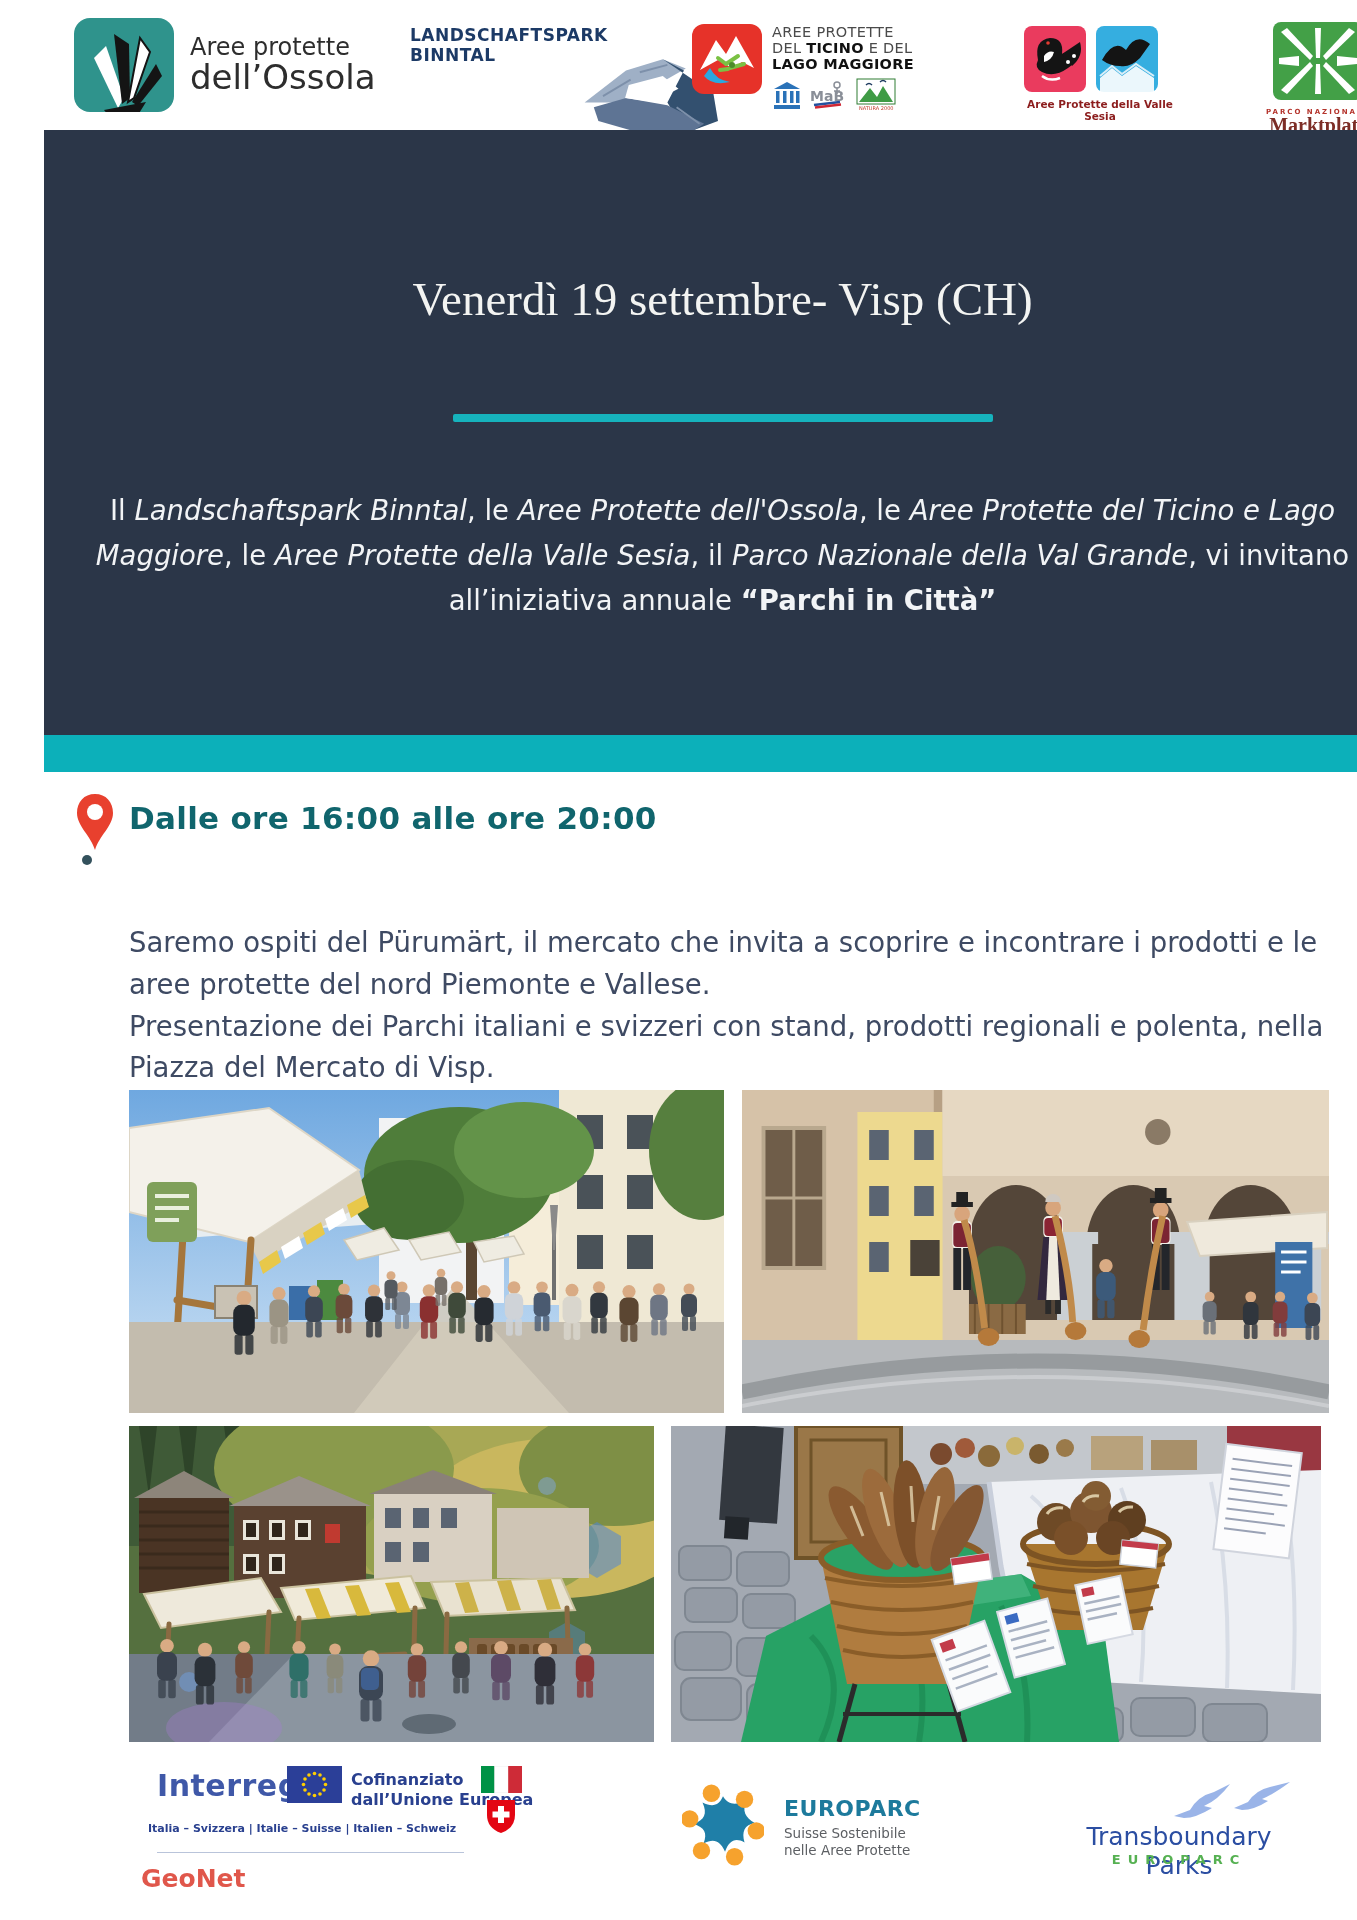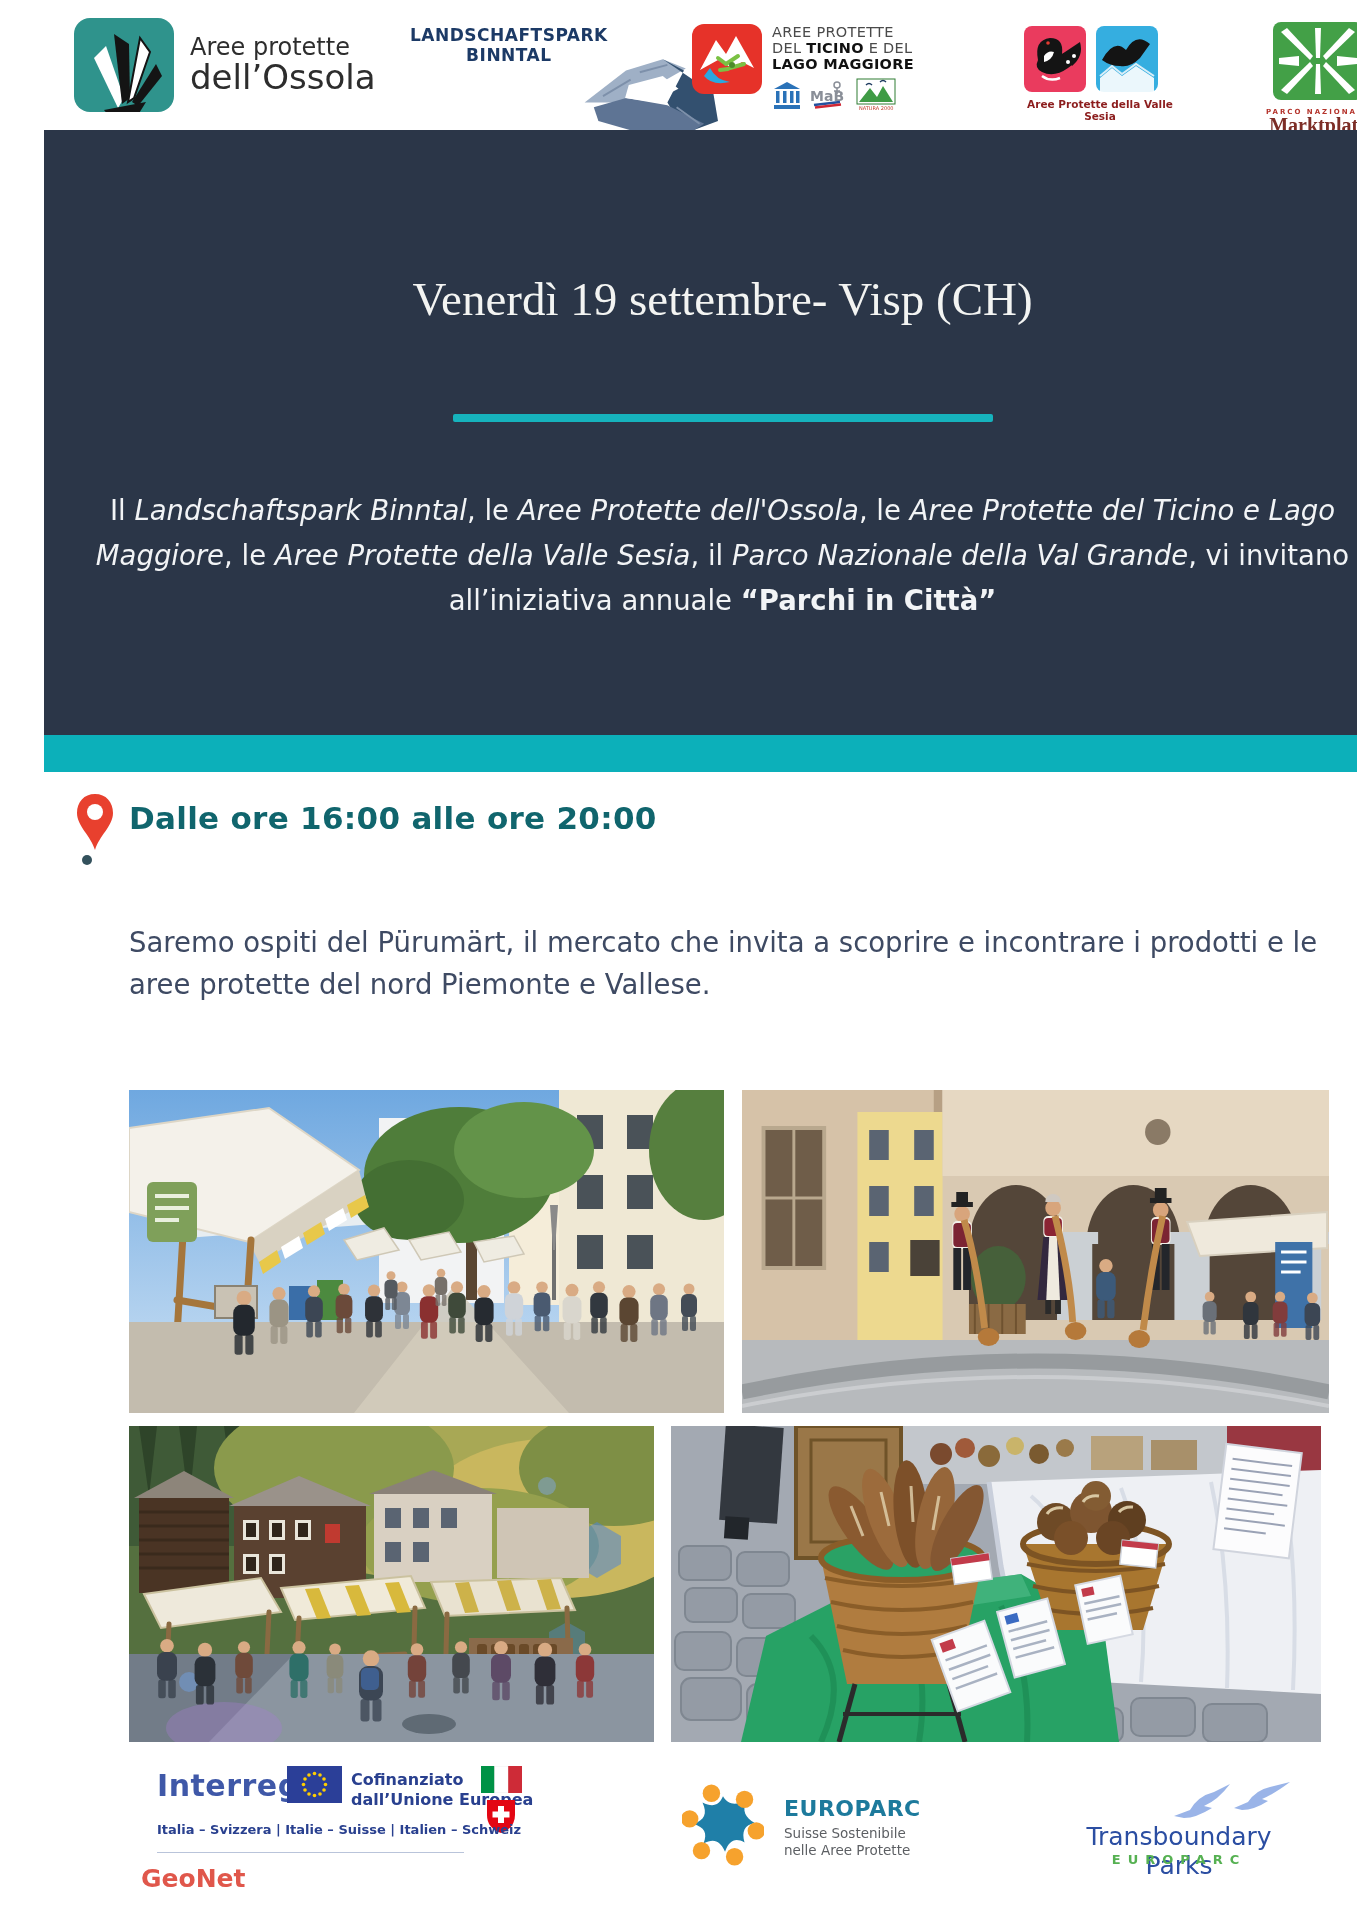--- a/index.html
+++ b/index.html
@@ -6,21 +6,21 @@
   .page{position:relative;width:1357px;height:1920px;background:#ffffff;overflow:hidden;
         font-family:"DejaVu Sans",sans-serif;margin-left:44px;}
 
   
   .logo-bar{position:absolute;top:0;left:0;width:1357px;height:130px;background:#ffffff;}
   .logo{position:absolute;display:flex;align-items:center;}
   .ossola{left:30px;top:18px;}
   .ossola-text{margin-left:16px;color:#2d2d2d;line-height:1.05;}
   .ossola-text .l1{font-size:24px;}
   .ossola-text .l2{font-size:34px;}
-  .binntal{left:366px;top:26px;align-items:flex-start;text-align:center;}
+  .binntal{left:366px;top:26px;align-items:flex-start;}
   .binntal-text{color:#1c3a66;font-weight:bold;font-size:17px;line-height:1.15;letter-spacing:.5px;}
   .ticino{left:648px;top:24px;align-items:flex-start;}
   .ticino-right{margin-left:10px;}
   .ticino-lines{color:#4a4a4a;font-size:14.5px;line-height:1.12;letter-spacing:.3px;}
   .ticino-lines b{color:#111;}
   .mini-logos{display:flex;align-items:flex-end;gap:8px;margin-top:5px;}
   .vallesesia{left:980px;top:26px;display:block;}
   .vs-squares{display:flex;gap:10px;}
   .vs-caption{margin-top:6px;text-align:center;font-size:10.5px;font-weight:bold;color:#8c1d1d;width:152px;}
   .valgrande{left:1222px;top:22px;display:block;text-align:center;}
@@ -59,21 +59,21 @@
   .photo4{left:627px;top:1426px;width:650px;height:316px;}
 
   
   .interreg-brand{position:absolute;left:113px;top:1768px;font-size:30px;font-weight:bold;
       color:#3f58a8;letter-spacing:.5px;}
   .eu-flag{position:absolute;left:243px;top:1766px;}
   .cofinance{position:absolute;left:307px;top:1770px;font-size:16px;font-weight:bold;
       color:#29408f;line-height:1.25;}
   .it-flag{position:absolute;left:437px;top:1766px;}
   .ch-shield{position:absolute;left:443px;top:1800px;}
-  .countries{position:absolute;left:113px;top:1822px;font-size:13px;font-weight:bold;color:#29408f;}
+  .countries{position:absolute;left:104px;top:1822px;font-size:11px;font-weight:bold;color:#29408f;}
   .footer-rule{position:absolute;left:113px;top:1852px;width:307px;height:1px;background:#b9c4da;}
   .geonet{position:absolute;left:97px;top:1864px;font-size:25px;font-weight:bold;color:#e0574b;}
 
   .europarc-icon{position:absolute;left:638px;top:1784px;}
   .europarc-text{position:absolute;left:740px;top:1796px;}
   .europarc-brand{font-size:22px;font-weight:bold;color:#1d7a9c;letter-spacing:.5px;}
   .europarc-tag{font-size:13.5px;color:#5c5f63;line-height:1.25;margin-top:4px;}
 
   .cranes{position:absolute;left:1128px;top:1782px;}
   .tb-brand{position:absolute;left:1015px;top:1822px;width:240px;text-align:center;
@@ -211,20 +211,21 @@
   <div class="teal-stripe"></div>
 
   <svg class="pin" width="42" height="74" viewBox="0 0 42 74">
     <path d="M21,2 C32,2 39,10 39,21 C39,34 25,44 21,58 C17,44 3,34 3,21 C3,10 10,2 21,2 Z" fill="#e8402e"></path>
     <circle cx="21" cy="20" r="8" fill="#ffffff"></circle>
     <circle cx="13" cy="68" r="5" fill="#33515c"></circle>
   </svg>
   <div class="event-time">Dalle ore 16:00 alle ore 20:00</div>
   <div class="event-desc">
     <p>Saremo ospiti del Pürumärt, il mercato che invita a scoprire e incontrare i prodotti e le aree protette del nord Piemonte e Vallese.</p>
+    <p>Presentazione dei Parchi italiani e svizzeri con stand, prodotti regionali e polenta, nella Piazza del Mercato di Visp.</p>
   </div>
 
   <figure class="photo photo1" style="margin:0" aria-label="Market tents and crowd in the Visp square with mountains behind">
     <svg viewBox="0 0 595 323" preserveAspectRatio="none">
       <defs>
         <linearGradient id="sky1" x1="0" y1="0" x2="0" y2="1">
           <stop offset="0" stop-color="#6fa8e0"></stop>
             <stop offset="1" stop-color="#cfe3f5"></stop>
         </linearGradient>
         <g id="p1d">

